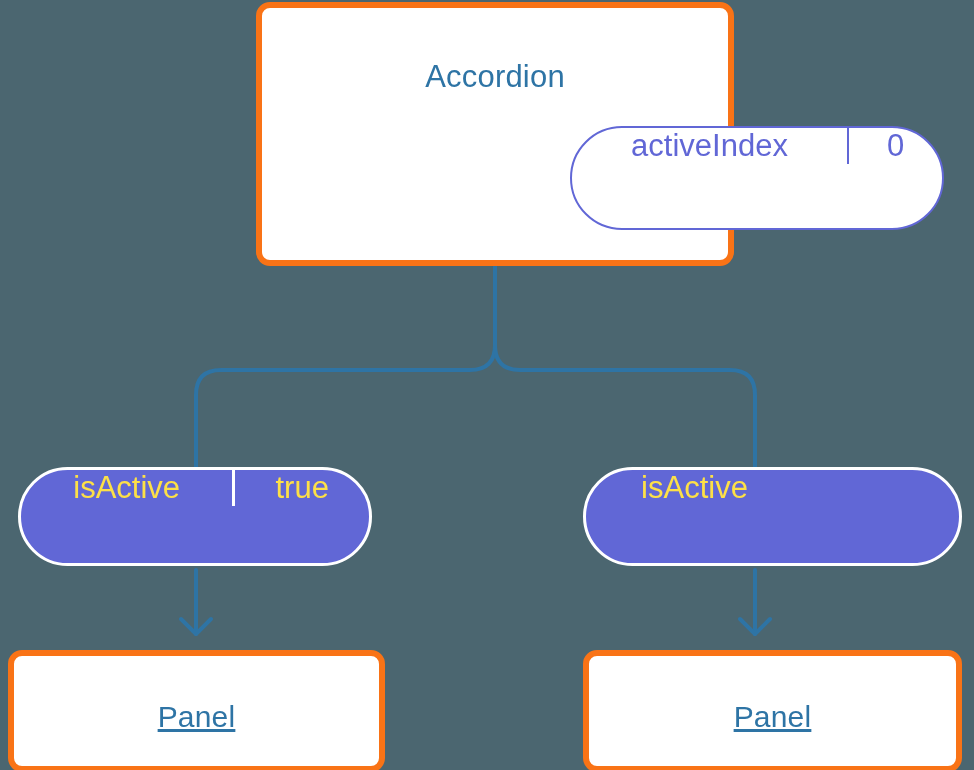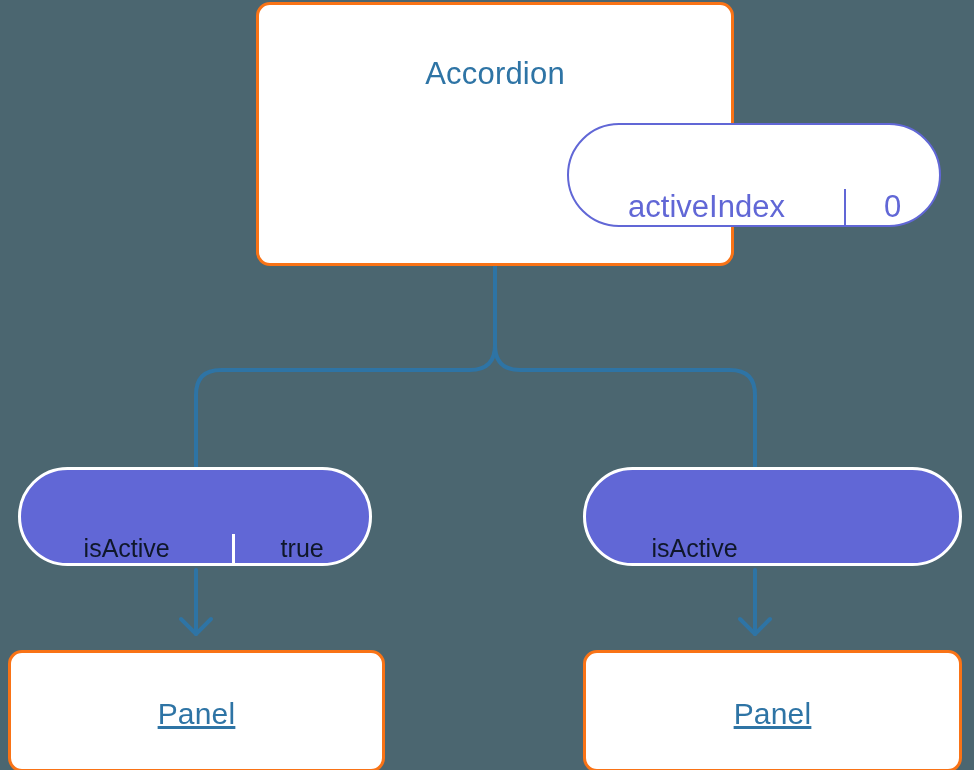--- a/index.html
+++ b/index.html
@@ -24,21 +24,21 @@
     left: 0;
     top: 0;
     width: 974px;
     height: 770px;
     pointer-events: none;
   }
   
   .card {
     position: absolute;
     background: #ffffff;
-    border: 3px solid #f97316;
+    border: 6px solid #f97316;
     border-radius: 14px;
     box-sizing: border-box;
   }
   #accordion-card {
     left: 256px;
     top: 2px;
     width: 478px;
     height: 264px;
   }
   .card-title {
@@ -68,21 +68,21 @@
   }
   .panel-card .card-title {
     top: 44px;
     font-size: 30px;
     text-decoration: underline;
   }
   
   .pill {
     position: absolute;
     display: flex;
-    align-items: flex-end;
+    align-items: flex-start;
     box-sizing: border-box;
     border-radius: 999px;
     overflow: hidden;
   }
   .pill .pill-key,
   .pill .pill-val {
     display: flex;
     align-items: center;
     justify-content: center;
     box-sizing: border-box;
@@ -101,22 +101,22 @@
   .pill-outline .pill-val {
     border-left: 2px solid #6167d6;
   }
   
   .pill-filled {
     border: 3px solid #ffffff;
     background: #6167d6;
   }
   .pill-filled .pill-key,
   .pill-filled .pill-val {
-    color: #0f172a;
-    font-size: 25px;
+    color: #fde047;
+    font-size: 31px;
   }
   .pill-filled .pill-val {
     border-left: 3px solid #ffffff;
   }
   #pill-active-index {
     left: 308px;
     top: 118px;
     width: 374px;
     height: 104px;
   }

